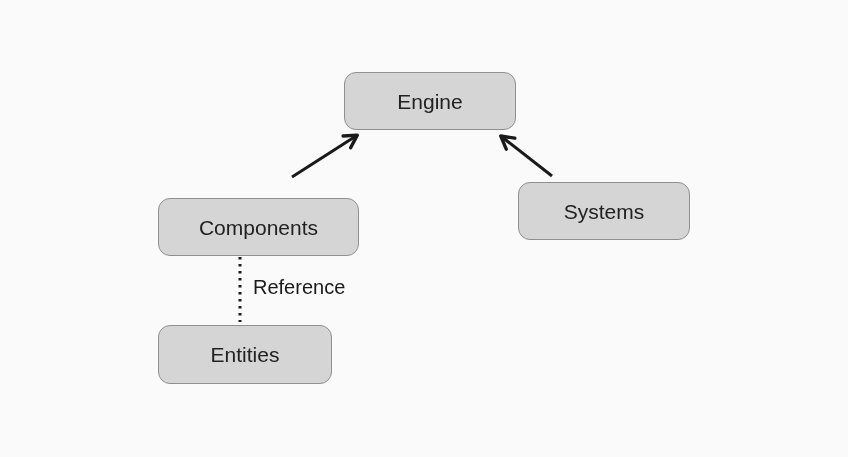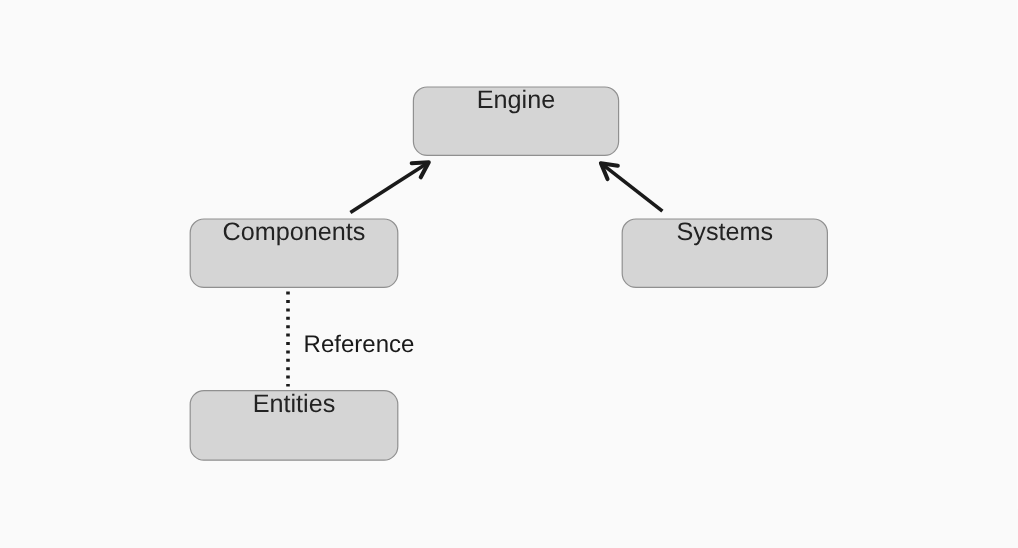--- a/index.html
+++ b/index.html
@@ -32,31 +32,31 @@
   }
   .edge-dotted {
     stroke: var(--line);
     stroke-width: 3;
     fill: none;
     stroke-dasharray: 2.5 4.5;
   }
   .node {
     position: absolute;
     display: flex;
-    align-items: flex-start;
+    align-items: center;
     justify-content: center;
     background: var(--node-fill);
     border: 1px solid var(--node-border);
     border-radius: 12px;
     color: var(--text);
     font-size: 21px;
     line-height: 1;
   }
   .node-engine     { left: 344px; top: 72px;  width: 172px; height: 58px; }
-  .node-components { left: 158px; top: 182px; width: 174px; height: 58px; }
+  .node-components { left: 158px; top: 198px; width: 201px; height: 58px; }
   .node-systems    { left: 518px; top: 182px; width: 172px; height: 58px; }
   .node-entities   { left: 158px; top: 325px; width: 174px; height: 59px; }
   .edge-label {
     position: absolute;
     left: 251px; top: 275px;
     font-size: 20px;
     color: var(--line);
     background: var(--bg);
     padding: 0 2px;
     line-height: 1.2;

